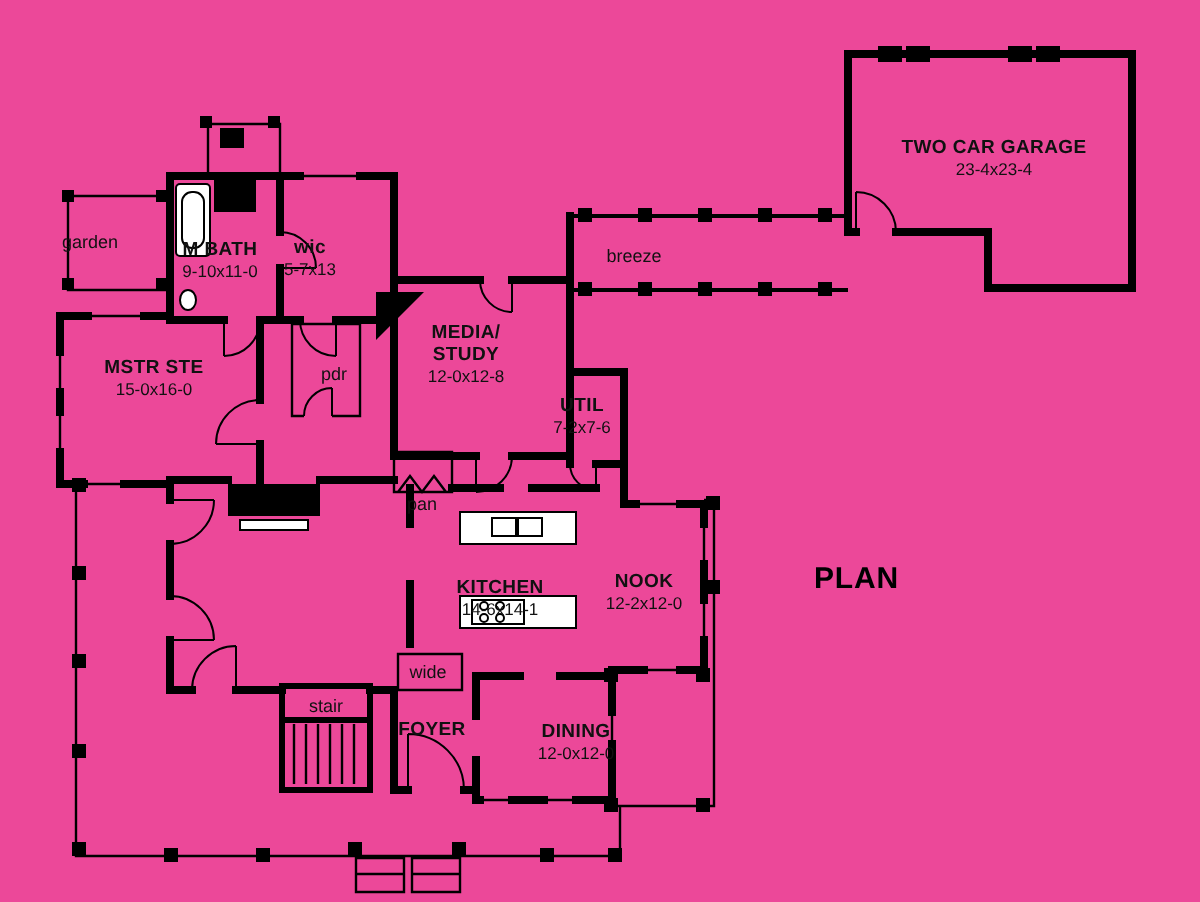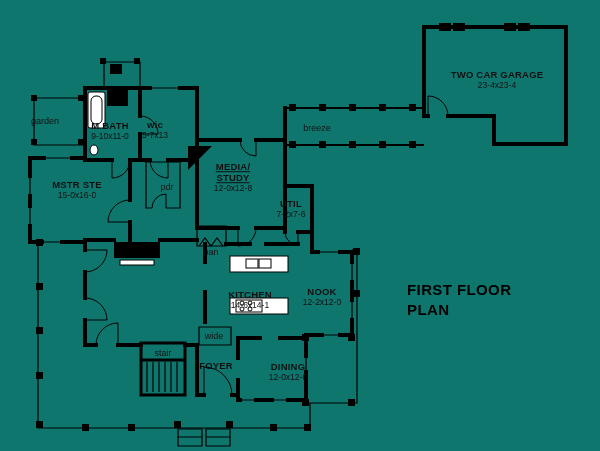--- a/index.html
+++ b/index.html
@@ -1,24 +1,24 @@
 <!DOCTYPE html>
 <html><head>
 <meta charset="utf-8">
 <style>
   html,body{margin:0;padding:0;background:#fff;}
-  .plan{position:relative;width:600px;height:451px;background:#0f766e;
+  .plan{position:relative;width:600px;height:451px;background:#ec4899;
         font-family:"Liberation Sans",sans-serif;overflow:hidden;}
   .plan svg{position:absolute;left:0;top:0;}
   .lbl{position:absolute;transform:translate(-50%,-50%);display:flex;flex-direction:column;
        align-items:center;text-align:center;color:#111;line-height:1.15;z-index:5;}
   .lbl .nm{font-weight:bold;font-size:9.5px;letter-spacing:.2px;white-space:pre-line;}
   .lbl .dm{font-size:8.5px;font-weight:normal;}
   .lbl.small .nm{font-weight:normal;font-size:9px;letter-spacing:0;}
-  .lbl .w50{max-width:50px;display:inline-block;text-decoration:underline;}
+  .lbl .w50{max-width:50px;display:inline-block;}
   .title{position:absolute;left:407px;top:280px;z-index:5;color:#000;
          font-size:15px;font-weight:bold;letter-spacing:.4px;line-height:1.3;}
 </style>
 </head>
 <body>
 
 <div class="plan">
 
   <svg width="600" height="451" viewBox="0 0 600 451">
 
@@ -188,17 +188,16 @@
   </div>
   <div class="lbl" style="left:288px;top:372px">
     <span class="nm">DINING</span>
     <span class="dm">12-0x12-0</span>
   </div>
   <div class="lbl small" style="left:163px;top:353px">
     <span class="nm">stair</span>
   </div>
 
   <div class="title">
-    <div>FIRST FLOOR</div>
     <div>PLAN</div>
   </div>
 
 </div>
 
 </body></html>

